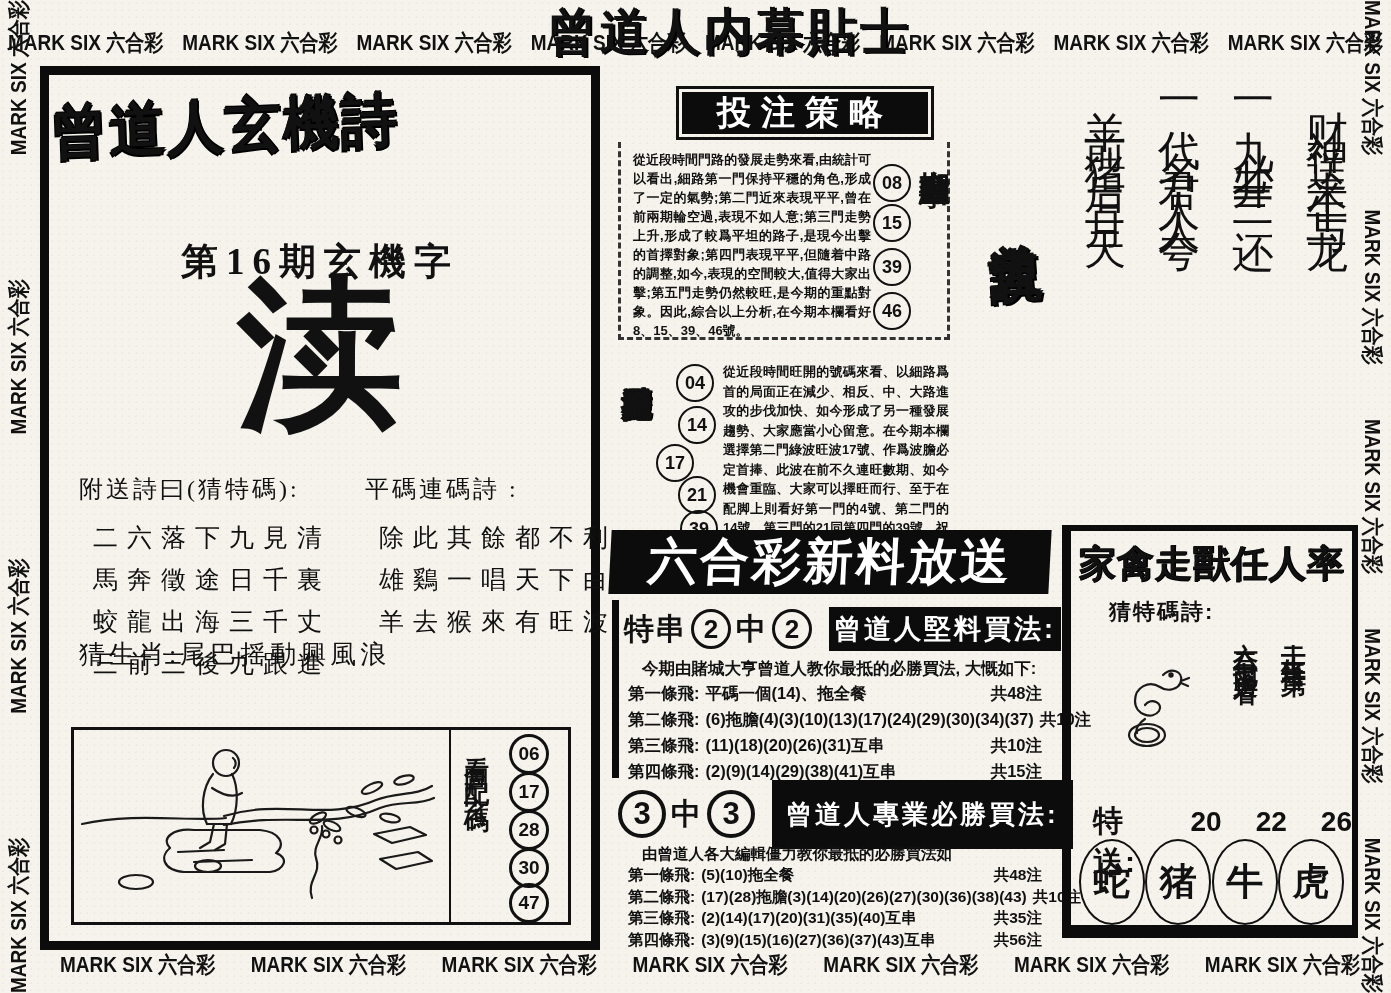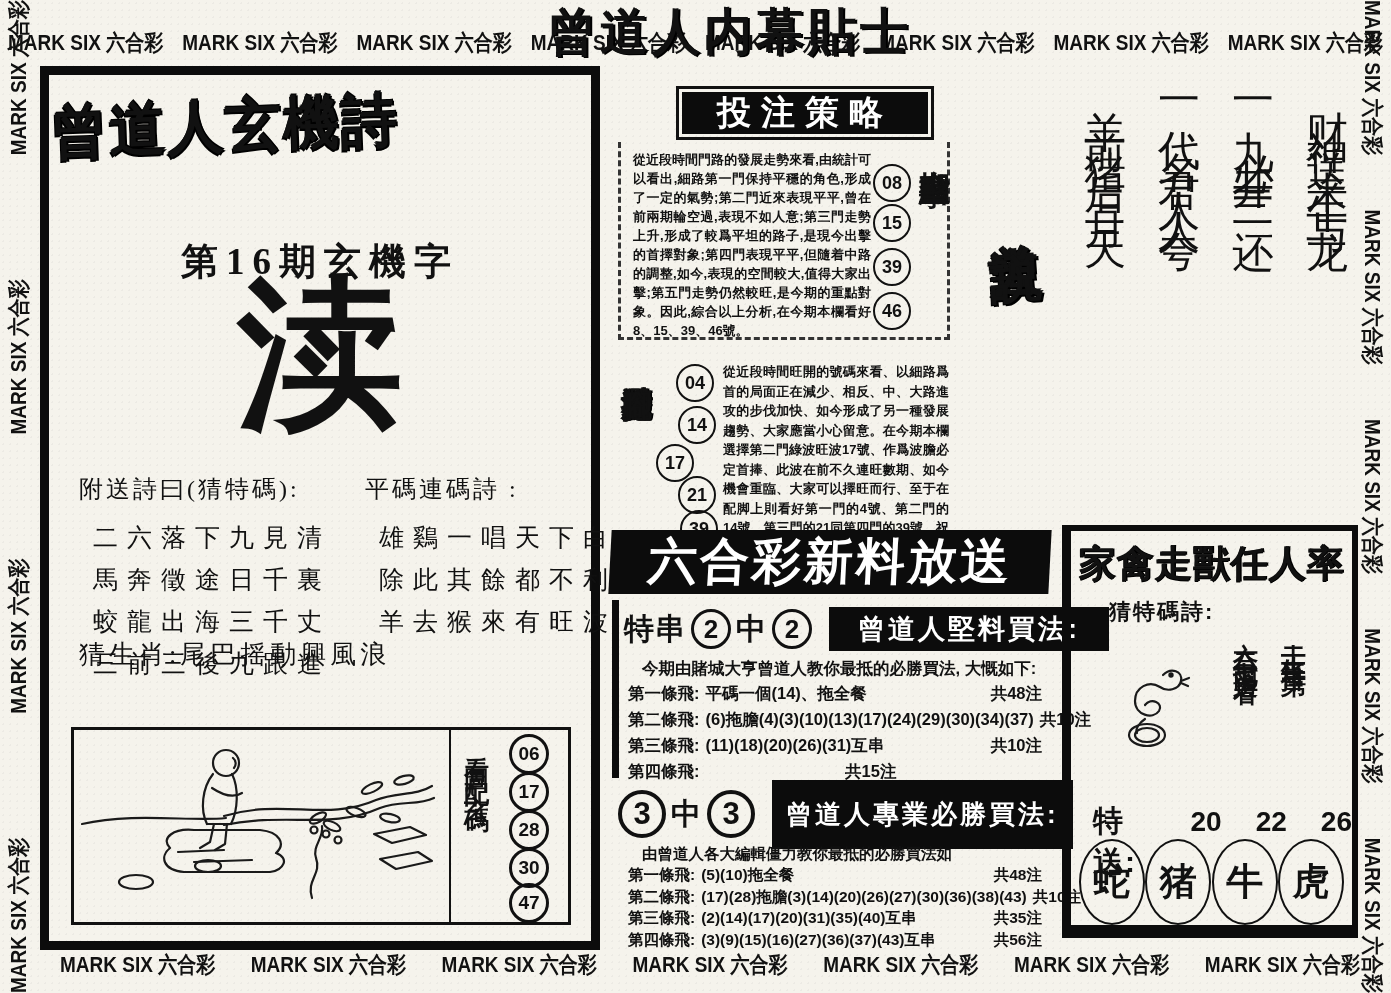--- a/index.html
+++ b/index.html
@@ -73,31 +73,31 @@
           font-size:49px;font-weight:900;letter-spacing:3px;transform:skewX(-3deg);}
   .sec-head{position:absolute;display:flex;align-items:center;}
   .sec1-head{left:624px;top:606px;height:46px;gap:5px;}
   .sec2-head{left:618px;top:788px;height:52px;gap:5px;}
   .sec-prefix{font-size:30px;font-weight:900;letter-spacing:1px;}
   .head-c{font-weight:900;}
   .c-sm{width:40px;height:40px;font-size:26px;border-width:3.5px;}
   .c-lg{width:48px;height:48px;font-size:31px;border-width:4px;}
   .black-box{background:#0c0c0c;color:#fff;font-weight:700;letter-spacing:3px;margin-left:12px;
              white-space:nowrap;}
-  .bb1{font-size:27px;padding:4px 29px;text-align:right;}
+  .bb1{font-size:27px;padding:4px 5px;text-align:right;}
   .bb2{font-size:26px;padding:17px 14px;}
   .sec-bar{position:absolute;left:612px;top:600px;width:7px;height:178px;background:#0c0c0c;}
   .rows{position:absolute;width:414px;font-weight:600;}
   .rows1{left:628px;top:656px;font-size:16.5px;}
   .rows2{left:628px;top:843px;font-size:15.5px;}
   .rows .intro{padding-left:14px;white-space:nowrap;}
   .rows1 .intro{line-height:24px;} .rows2 .intro{line-height:21px;font-weight:800;}
   .frow{display:grid;grid-template-columns:auto 1fr auto;column-gap:6px;white-space:nowrap;}
   .rows1 .frow{line-height:26px;} .rows2 .frow{line-height:21.5px;}
-  .ftotal{text-align:center;}
+  .ftotal{text-align:right;}
   
   .speaker{position:absolute;left:976px;top:202px;writing-mode:vertical-rl;text-orientation:upright;
            font-family:"DejaVu Serif",serif;font-size:52px;font-weight:900;letter-spacing:2px;
            transform:rotate(-4deg);text-shadow:2px 2px 0 #000,-1px 1px 0 #000;}
   .right-poem{position:absolute;left:1075px;top:78px;width:282px;display:flex;
               justify-content:space-between;}
   .rp-col{writing-mode:vertical-rl;text-orientation:upright;font-family:"DejaVu Serif",serif;
           font-size:42px;letter-spacing:20px;line-height:60px;}
   .zpanel{position:absolute;left:1062px;top:525px;width:296px;height:413px;box-sizing:border-box;
           border:6px solid #0c0c0c;border-left-width:9px;border-bottom-width:13px;}
@@ -165,22 +165,22 @@
     <div class="poems">
       <div class="poem-col">
         <div class="poem-title">附送詩曰(猜特碼):</div>
         <div class="poem-line">二六落下九見清</div>
         <div class="poem-line">馬奔徵途日千裏</div>
         <div class="poem-line">蛟龍出海三千丈</div>
         <div class="poem-line">三前三後九跟進</div>
       </div>
       <div class="poem-col">
         <div class="poem-title">平碼連碼詩 :</div>
+        <div class="poem-line">除此其餘都不利</div>
         <div class="poem-line">雄鷄一唱天下白</div>
-        <div class="poem-line">除此其餘都不利</div>
         <div class="poem-line">羊去猴來有旺波</div>
       </div>
     </div>
 
     <div class="hint1">猜生肖:尾巴摇動興風浪</div>
 
     <div class="pic-frame">
       <div class="pic-art">
         <svg width="375" height="190" viewBox="0 0 375 190">
           <g class="ink">
@@ -270,20 +270,21 @@
       <span>(6)拖膽(4)(3)(10)(13)(17)(24)(29)(30)(34)(37)</span>
       <span class="ftotal">共10注</span>
     </div>
     <div class="frow">
       <span>第三條飛:</span>
       <span>(11)(18)(20)(26)(31)互串</span>
       <span class="ftotal">共10注</span>
     </div>
     <div class="frow">
       <span>第四條飛:</span>
+      <span>(2)(9)(14)(29)(38)(41)互串</span>
       <span class="ftotal">共15注</span>
     </div>
   </div>
 
   <div class="sec-head sec2-head">
     <span class="circle head-c c-lg">3</span>
     <span class="sec-prefix">中</span>
     <span class="circle head-c c-lg">3</span>
     <span class="black-box bb2">曾道人專業必勝買法:</span>
   </div>

